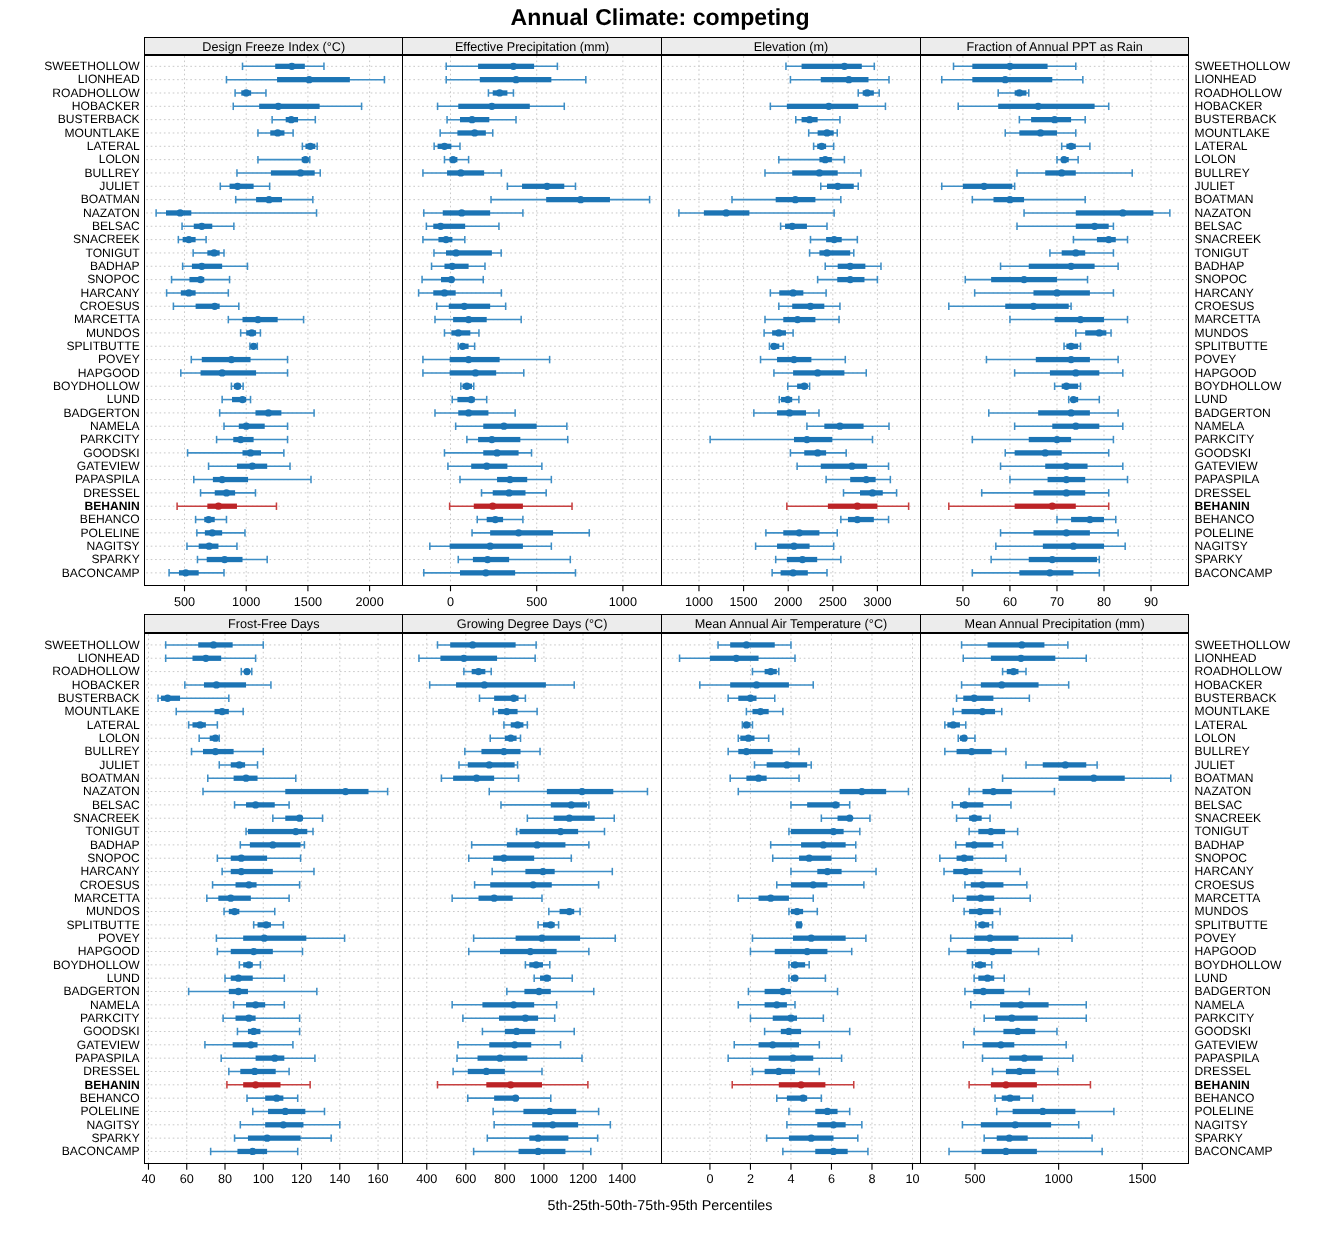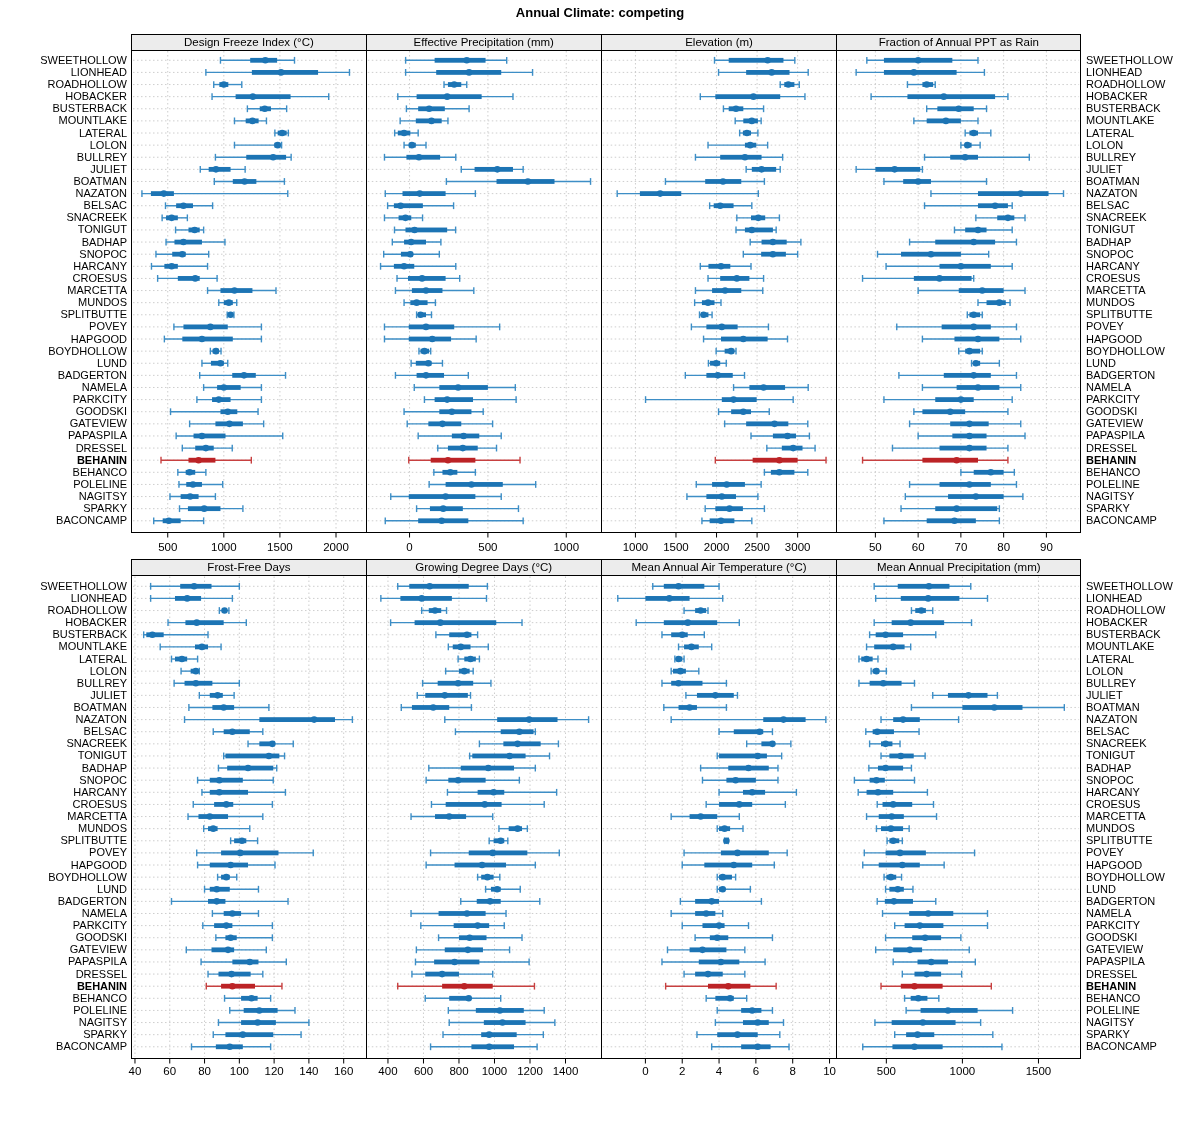--- a/index.html
+++ b/index.html
@@ -1,19 +1,19 @@
 <!DOCTYPE html>
 <html><head>
 <meta charset="utf-8">
 <style>
   html,body{margin:0;padding:0;background:#ffffff;}
   #figure{position:relative;width:1200px;height:1125px;background:#ffffff;
           font-family:"Liberation Sans","DejaVu Sans",sans-serif;overflow:hidden;}
   #main-title{position:absolute;top:5px;left:0;width:1200px;text-align:center;
-              font-size:13px;font-weight:bold;color:#000;}
+              font-size:21px;font-weight:bold;color:#000;}
   #axis-caption{position:absolute;top:1088px;left:0;width:1200px;text-align:center;
                 font-size:13px;color:#000;}
   #plot{position:absolute;top:0;left:0;}
 </style>
 </head>
 <body>
 
 <div id="figure">
   <div id="main-title">Annual Climate: competing</div>
   <svg id="plot" width="1200" height="1125">
@@ -2180,13 +2180,14 @@
       <line x1="894.7064918851436" y1="1031.2659999999998" x2="894.7064918851436" y2="1038.066" stroke="#3d8ec6" stroke-width="1.4"></line>
       <line x1="992.8254057428214" y1="1031.2659999999998" x2="992.8254057428214" y2="1038.066" stroke="#3d8ec6" stroke-width="1.4"></line>
       <rect x="906.1156679151061" y="1032.2659999999998" width="28.142634207240917" height="4.8" fill="#1c74b4"></rect>
       <circle cx="917.5248439450686" cy="1034.666" r="3.3" fill="#1c74b4"></circle>
       <line x1="862.7607990012484" y1="1046.784" x2="1001.9527465667915" y2="1046.784" stroke="#3d8ec6" stroke-width="1.4"></line>
       <line x1="862.7607990012484" y1="1043.384" x2="862.7607990012484" y2="1050.1840000000002" stroke="#3d8ec6" stroke-width="1.4"></line>
       <line x1="1001.9527465667915" y1="1043.384" x2="1001.9527465667915" y2="1050.1840000000002" stroke="#3d8ec6" stroke-width="1.4"></line>
       <rect x="892.424656679151" y="1044.384" width="50.20037453183522" height="4.8" fill="#1c74b4"></rect>
       <circle cx="914.4823970037453" cy="1046.784" r="3.3" fill="#1c74b4"></circle>
     </svg>
+  <div id="axis-caption">5th-25th-50th-75th-95th Percentiles</div>
 </div>
 
 </body></html>

